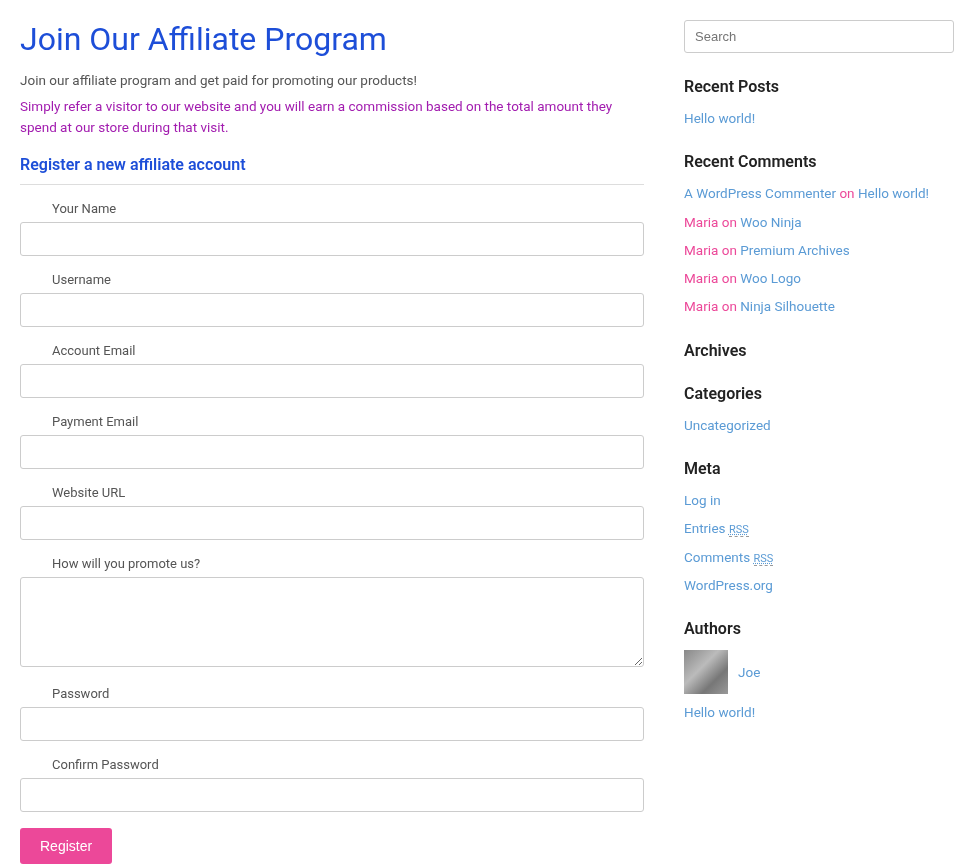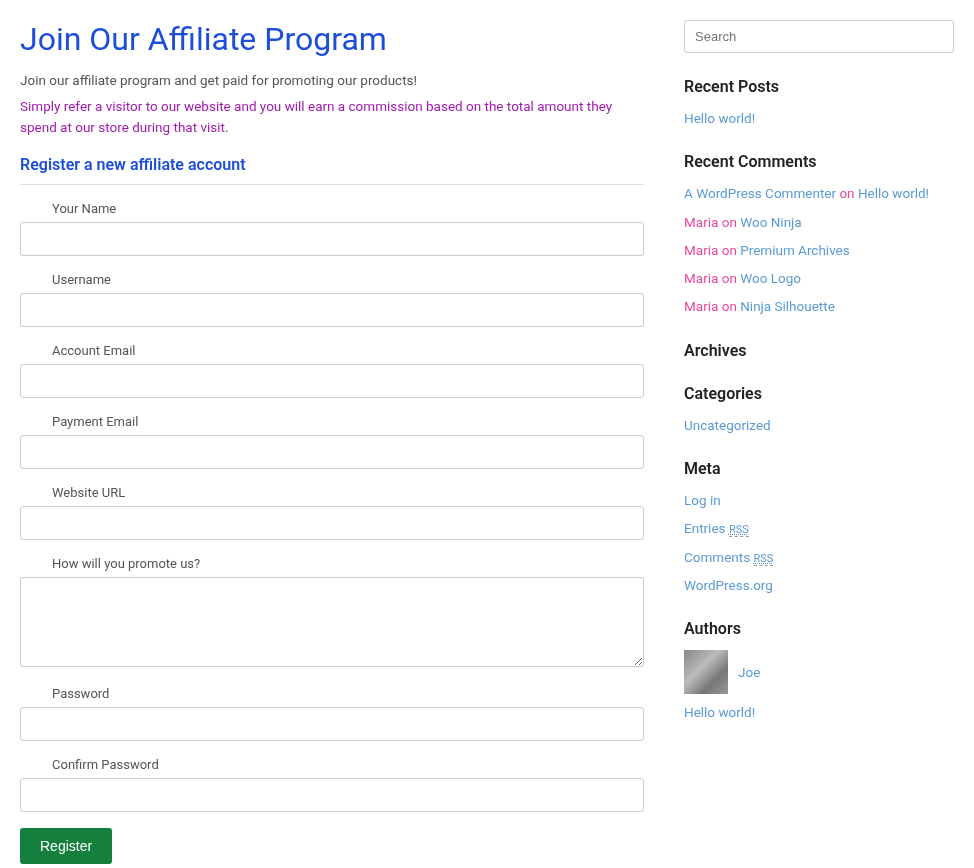--- a/index.html
+++ b/index.html
@@ -76,21 +76,21 @@
       padding: 8px 10px;
       border: 1px solid #ccc;
       border-radius: 3px;
       font-size: 14px;
       color: #333;
       background: #fff;
       height: 90px;
       resize: vertical;
     }
     .register-btn {
-      background: #15803d;
+      background: #ec4899;
       color: #fff;
       border: none;
       padding: 10px 20px;
       border-radius: 3px;
       font-size: 14px;
       cursor: pointer;
       margin-bottom: 14px;
     }
 
     

